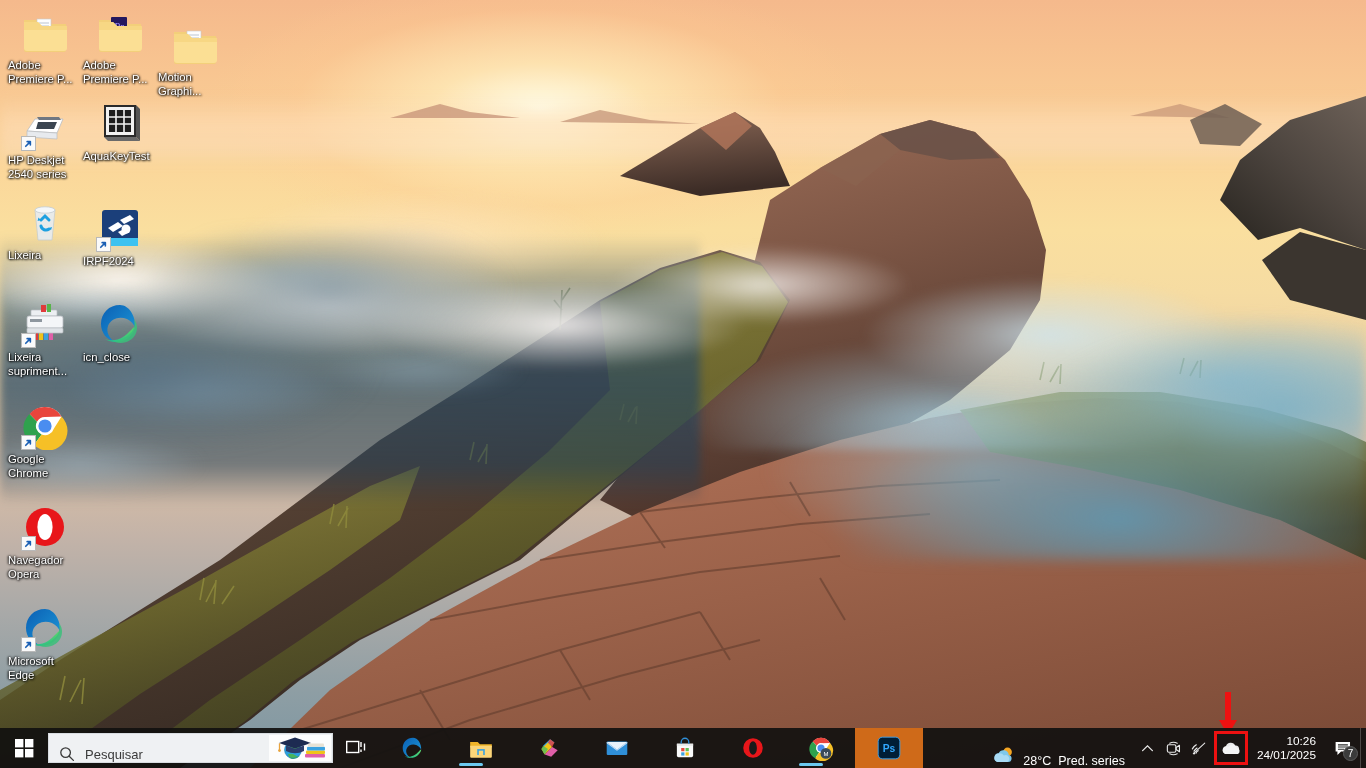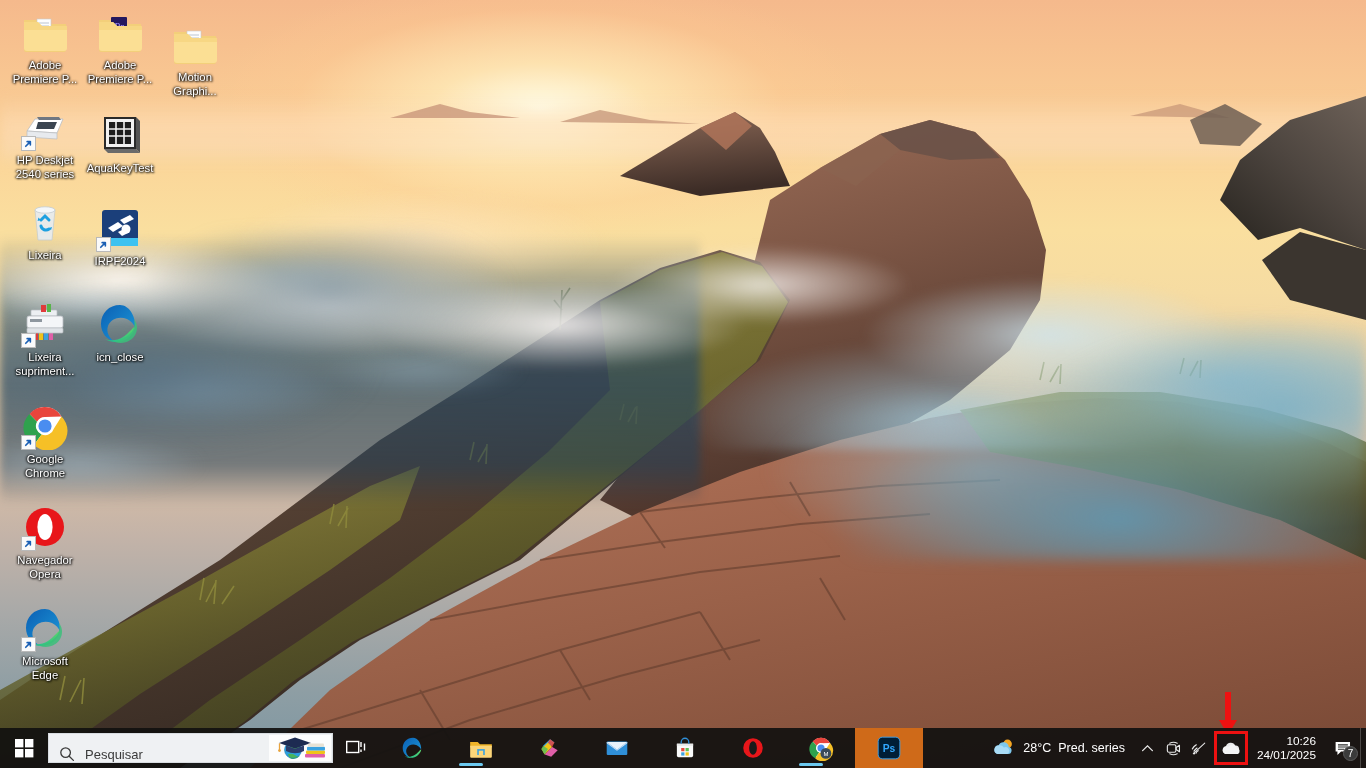--- a/index.html
+++ b/index.html
@@ -84,21 +84,21 @@
       radial-gradient(ellipse 180px 44px at 80px 225px, rgba(175,198,212,.5), rgba(175,198,212,0) 70%);
     filter:blur(7px);
   }
 
   
   .wp-svg { position:absolute; left:0; top:0; }
 
   
   #icon-grid { position:absolute; left:0; top:0; width:300px; }
   .dicon {
-    position:absolute; width:74px; text-align:center; cursor:default;
+    position:absolute; width:74px; text-align:left; cursor:default;
     user-select:none;
   }
   .dicon .glyph {
     width:48px; height:48px; margin:0 auto 3px; position:relative;
   }
   .dicon .lbl {
     font-size:11.3px; line-height:13.5px; color:#fff;
     text-shadow:0 0 3px rgba(0,0,0,.95), 1px 1px 2px rgba(0,0,0,.9), -1px 0 2px rgba(0,0,0,.7);
     word-wrap:break-word;
   }
@@ -138,21 +138,21 @@
 
   #apps { display:flex; align-items:stretch; }
   .tbapp { width:68px; position:relative; display:flex; align-items:center; justify-content:center; }
   .tbapp .u {
     position:absolute; bottom:2px; left:12px; width:24px; height:3px;
     background:#6cc9f0; border-radius:2px;
   }
   .tbapp.active { background:#cf6a19; }
 
   #tray { margin-left:auto; display:flex; align-items:center; height:40px; }
-  .tray-weather { display:flex; align-items:center; gap:7px; padding:0 10px 0 6px; height:40px; }
+  .tray-weather { display:flex; align-items:flex-end; gap:7px; padding:0 10px 0 6px; height:40px; }
   .tray-weather .wtxt { font-size:12.5px; color:#fff; white-space:nowrap; }
   .tray-icons { display:flex; align-items:center; gap:0; height:40px; }
   .tricon { width:26px; height:40px; display:flex; align-items:center; justify-content:center; position:relative; }
   #onedrive-hl {
     outline:3px solid #ee1111; outline-offset:-1px;
     width:30px; height:30px; margin:0 3px;
   }
   #clock { padding:0 10px 0 8px; text-align:right; line-height:14px; font-size:11.8px; }
   #clock div { white-space:nowrap; }
   #notif { width:34px; height:40px; display:flex; align-items:center; justify-content:center; position:relative; }
@@ -330,21 +330,21 @@
         </svg>
         <span class="shortcut">
           <svg viewBox="0 0 12 12">
               <path d="M3 9 L8 4 M8 4 H4.5 M8 4 V7.5" stroke="#1a5fb4" stroke-width="1.8" fill="none" stroke-linecap="round"></path>
             </svg>
         </span>
       </div>
       <div class="lbl">HP Deskjet 2540 series</div>
     </div>
 
-    <div class="dicon" style="left:83px;top:111px">
+    <div class="dicon" style="left:83px;top:99px">
       <div class="glyph">
         <svg width="48" height="48" viewBox="0 0 48 48">
           <rect x="8" y="6" width="32" height="32" fill="#2a2a2a"></rect>
           <rect x="10" y="8" width="28" height="28" fill="#f2f2f2"></rect>
           <rect x="13" y="11" width="22" height="22" fill="#1d1d1d"></rect>
           <g stroke="#f2f2f2" stroke-width="1.6">
             <path d="M13 18 h22 M13 25 h22 M20 11 v22 M28 11 v22"></path>
           </g>
           <path d="M8 38 L12 42 L44 42 L40 38 Z" fill="#6a6a6a"></path>
           <path d="M40 38 L44 42 L44 10 L40 6 Z" fill="#555"></path>

